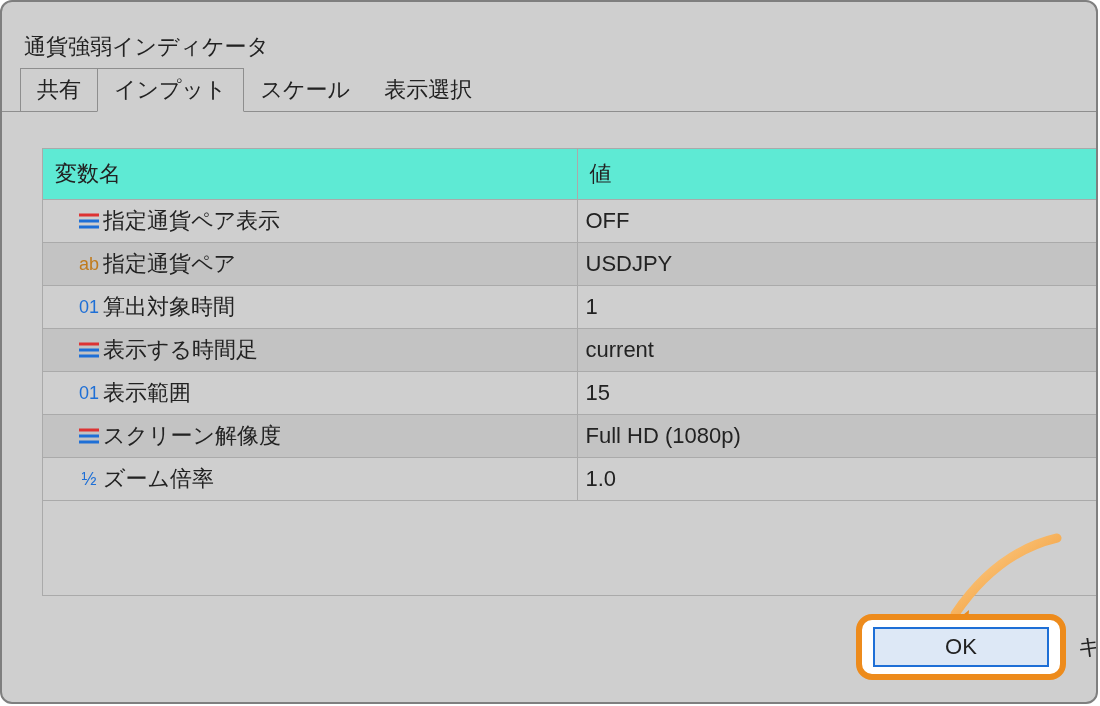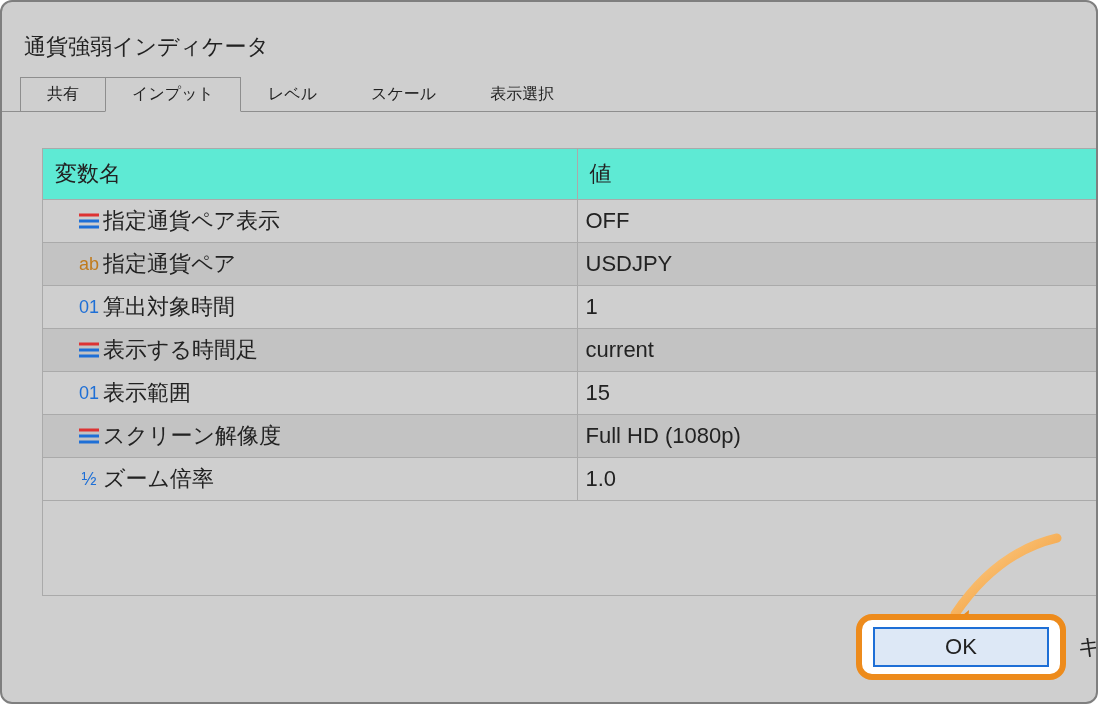--- a/index.html
+++ b/index.html
@@ -34,23 +34,23 @@
   position: relative;
   height: 44px;
   margin-top: 6px;
   display: flex;
   align-items: flex-end;
   padding-left: 18px;
   border-bottom: 1px solid #8e8e8e;
 }
 .tab {
   position: relative;
-  font-size: 16px;
-  color: #222;
-  padding: 6px 26px 6px;
+  font-size: 22px;
+  color: #222;
+  padding: 6px 16px 6px;
   border: 1px solid transparent;
   bottom: -1px;
 }
 .tab.inactive { cursor: pointer; }
 .tab.active {
   background: #cfcfcf;
   border: 1px solid #8e8e8e;
   border-bottom: 1px solid #cfcfcf;
 }
 .tab.first-inactive {
@@ -173,21 +173,20 @@
 
 <div class="window">
 
   <div class="titlebar">
     <span class="titlebar-text">通貨強弱インディケータ</span>
   </div>
 
   <div class="tabstrip">
     <div class="tab inactive first-inactive">共有</div>
     <div class="tab active">インプット</div>
-    <div class="tab inactive">レベル</div>
     <div class="tab inactive">スケール</div>
     <div class="tab inactive">表示選択</div>
   </div>
 
   <div class="panel">
     <table class="table">
       <colgroup>
           <col class="col-name">
           <col class="col-val">
         </colgroup>

